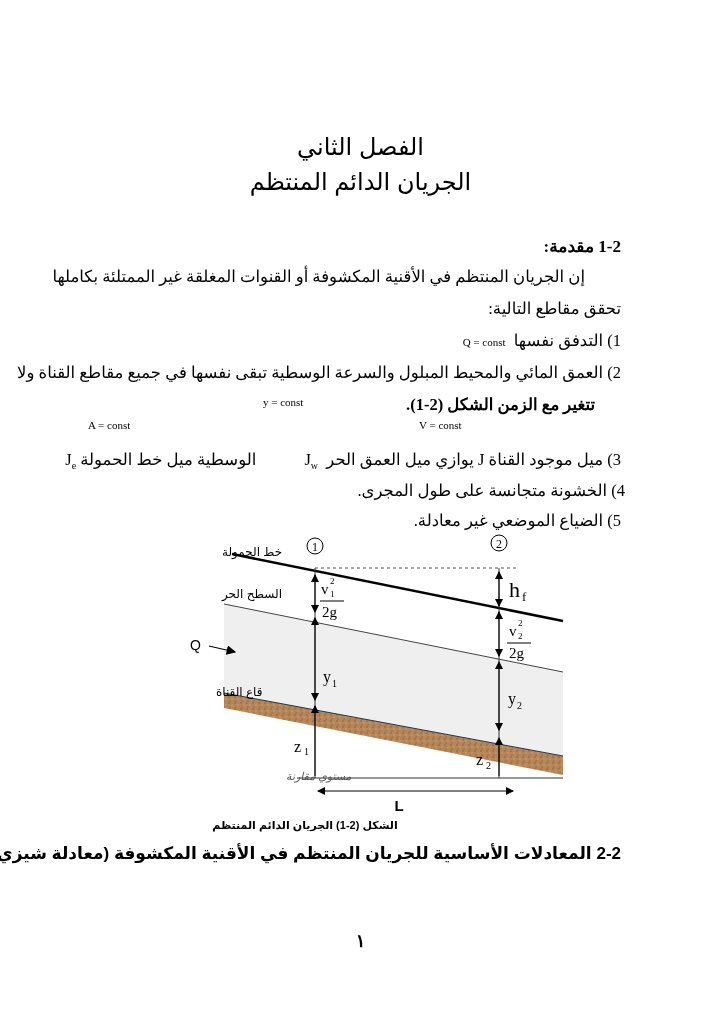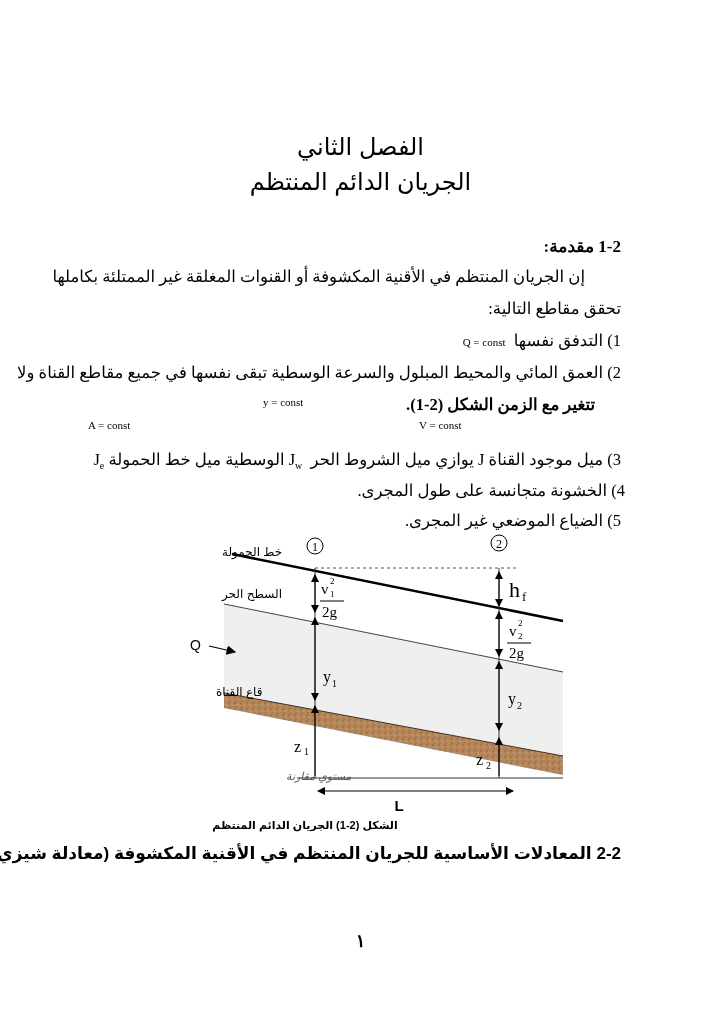--- a/index.html
+++ b/index.html
@@ -37,34 +37,34 @@
 <div class="abs ar body-txt" style="top:395px; right:126px;font-weight:bold;">تتغير مع الزمن الشكل (2-1).</div>
 
 <div class="abs eq" style="top:419px; left:88px;">A = const</div>
 <div class="abs eq" style="top:396px; left:263px;">y = const</div>
 <div class="abs eq" style="top:419px; left:419px;">V = const</div>
 
 <div class="abs ar body-txt" style="top:450px; right:100px;">
   <span>3)</span>
   <span>ميل موجود القناة</span>
   <span style="direction:ltr;unicode-bidi:isolate;">J</span>
-  <span>يوازي ميل الشروط الحر</span>
-  &nbsp;<span style="direction:ltr;unicode-bidi:isolate;"><span>J</span><sub style="font-size:10px;">w</sub></span>
+  <span>يوازي ميل العمق الحر</span>
+  &nbsp;<span style="direction:ltr;unicode-bidi:isolate;margin-left:44px;"><span>J</span><sub style="font-size:10px;">w</sub></span>
   <span>الوسطية ميل خط الحمولة</span>
   <span style="direction:ltr;unicode-bidi:isolate;"><span>J</span><sub style="font-size:10px;">e</sub></span>
 </div>
 
 <div class="abs ar body-txt" style="top:481px; right:96px;">
   <span>4)</span>
   <span>الخشونة متجانسة على طول المجرى.</span>
 </div>
 
 <div class="abs ar body-txt" style="top:511px; right:100px;">
   <span>5)</span>
-  <span>الضياع الموضعي غير المجرى.</span>
+  <span>الضياع الموضعي غير معادلة.</span>
 </div>
 
 <svg class="abs" style="left:0; top:0;" width="721" height="1024">
   <defs>
     <pattern id="sand" width="6" height="6" patternUnits="userSpaceOnUse">
       <rect width="6" height="6" fill="#b5865a"></rect>
       <circle cx="1" cy="1" r="0.8" fill="#8c5f37"></circle>
       <circle cx="4" cy="3" r="0.7" fill="#d2a77a"></circle>
       <circle cx="2" cy="5" r="0.6" fill="#7a5030"></circle>
     </pattern>

